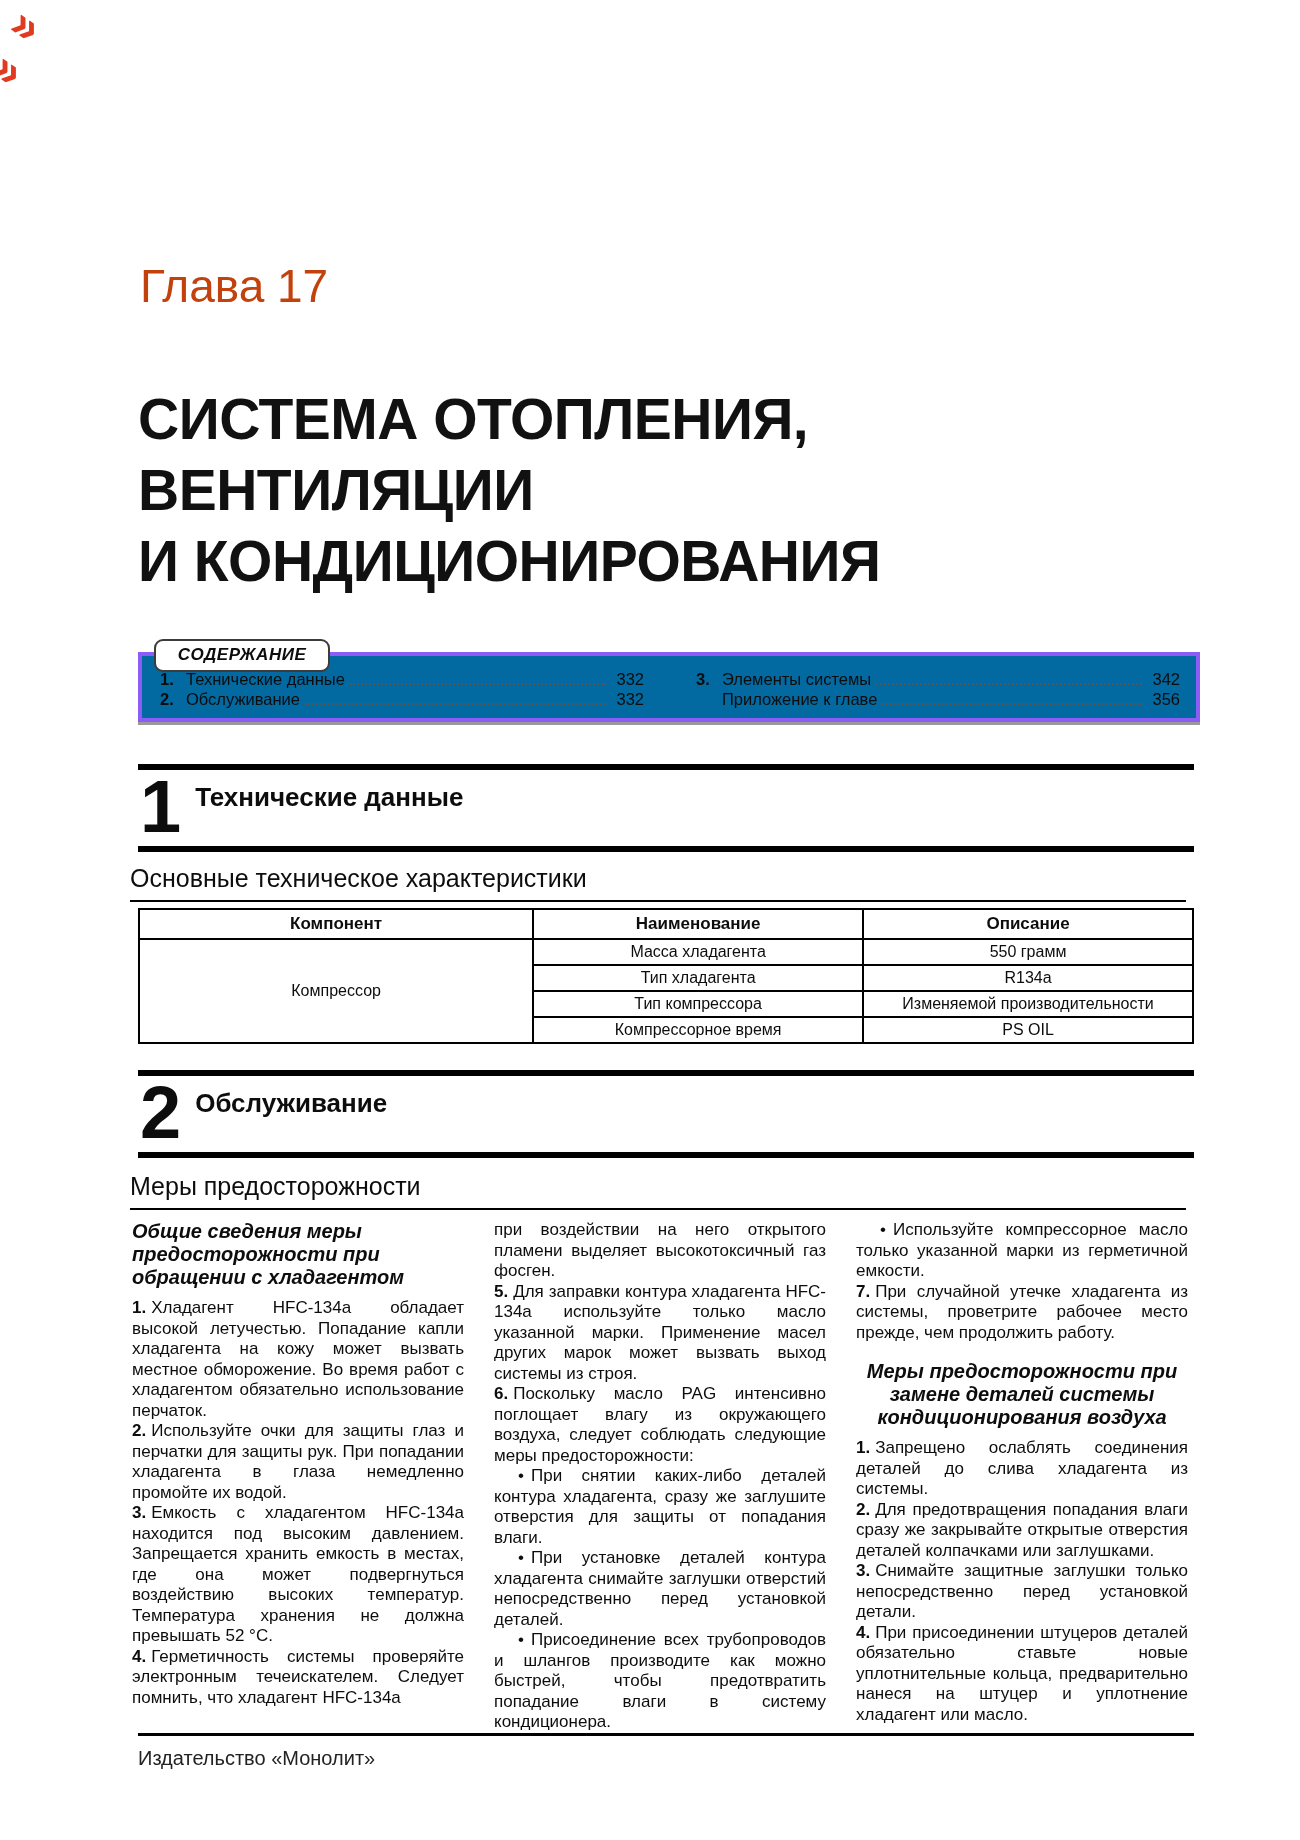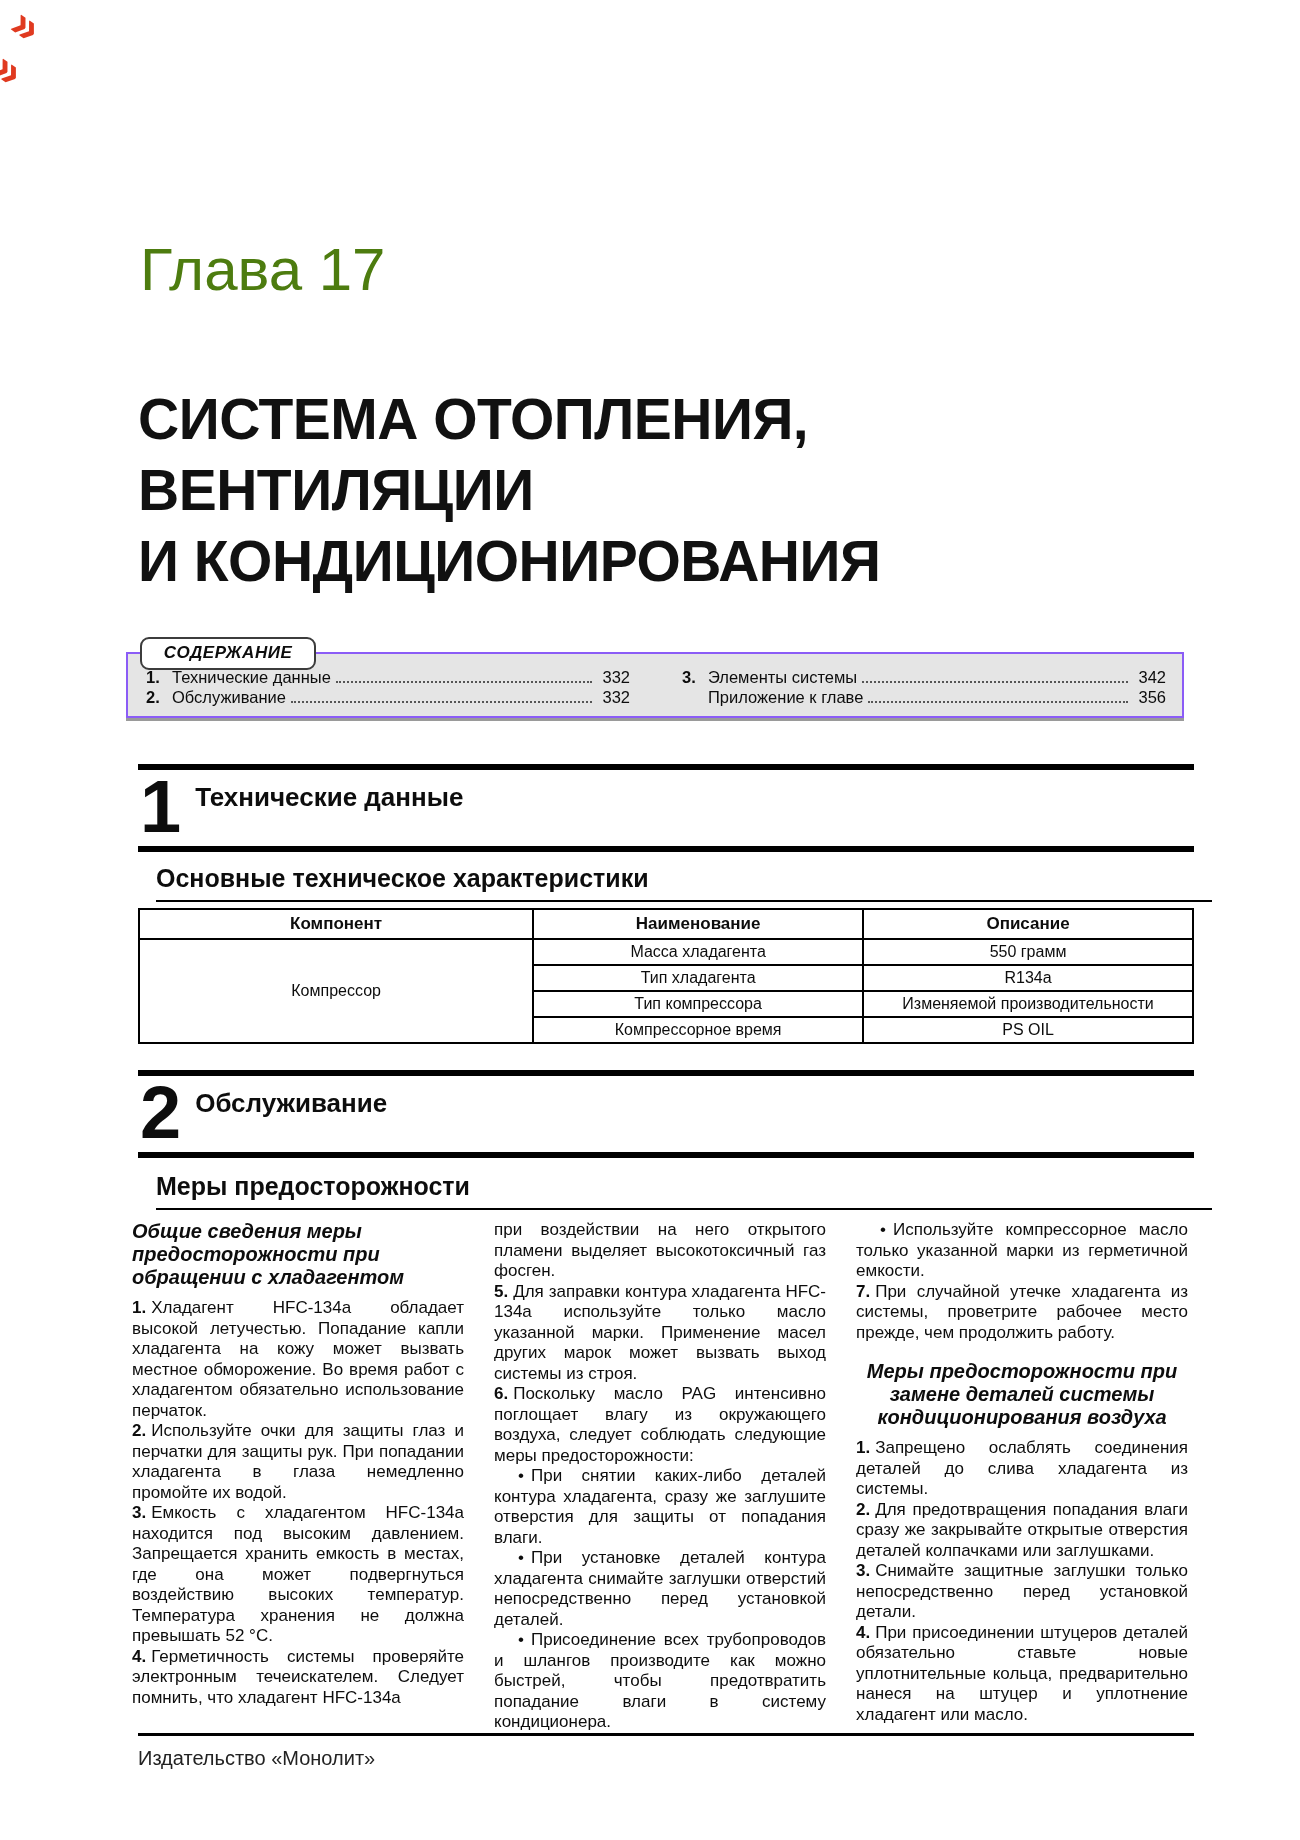--- a/index.html
+++ b/index.html
@@ -5,50 +5,50 @@
   html,body{margin:0;padding:0;background:#ffffff;}
   .page{position:relative;width:1300px;height:1840px;background:#fff;overflow:hidden;
         font-family:"Liberation Sans", sans-serif;color:#0d0d0d;}
 
   
   .corner{position:absolute;top:0;left:0;width:80px;height:120px;}
   .mark{position:absolute;font-weight:bold;font-size:46px;line-height:1;transform:rotate(35deg);}
   .m1{left:14px;top:2px;}
   .m2{left:-4px;top:46px;}
 
-  .chapter{position:absolute;top:244px;left:140px;font-size:60px;line-height:52px;
-           font-weight:400;color:#4d7c0f;}
+  .chapter{position:absolute;top:260px;left:140px;font-size:46px;line-height:52px;
+           font-weight:400;color:#c2410c;}
 
   .main-title{position:absolute;top:384px;left:138px;width:1060px;
               font-size:57px;line-height:71px;font-weight:bold;letter-spacing:-0.5px;color:#111;}
 
   
-  .toc-box{position:absolute;top:652px;left:126px;width:1054px;height:62px;
-           border:2px solid #8b5cf6;box-shadow:0 3px 0 #9a9a9a;background:#e5e5e5;}
+  .toc-box{position:absolute;top:652px;left:138px;width:1054px;height:62px;
+           border:4px solid #8b5cf6;box-shadow:0 3px 0 #9a9a9a;background:#0369a1;}
   .toc-tab{position:absolute;top:-17px;left:12px;width:172px;height:29px;background:#fff;
            border:2px solid #3c3c3c;border-radius:9px;font-style:italic;font-weight:bold;
            font-size:17px;text-align:center;line-height:27px;letter-spacing:0.5px;}
   .toc-cols{display:flex;gap:52px;padding:13px 16px 0 18px;}
   .toc-col{flex:1;min-width:0;}
   .toc-row{display:flex;align-items:baseline;font-size:16.5px;line-height:20px;}
   .toc-num{font-weight:bold;width:26px;flex:none;}
   .toc-label{flex:none;padding-right:3px;white-space:nowrap;}
   .toc-dots{flex:1;border-bottom:2px dotted #555;height:13px;margin:0 2px;}
   .toc-page{flex:none;width:36px;text-align:right;}
 
   
   .section-hdr{position:absolute;left:138px;width:1056px;
                border-top:6px solid #000;border-bottom:6px solid #000;}
   #section-1{top:764px;}
   #section-2{top:1070px;}
   .sec-inner{display:flex;padding:7px 0 9px 2px;}
   .sec-num{font-size:74px;font-weight:bold;line-height:60px;letter-spacing:-2px;}
   .sec-title{font-size:26px;font-weight:bold;padding:5px 0 0 16px;}
 
-  .sub-heading{position:absolute;left:156px;width:1056px;font-size:25px;font-weight:bold;
+  .sub-heading{position:absolute;left:130px;width:1056px;font-size:25px;font-weight:normal;
                border-bottom:2.5px solid #000;padding-bottom:7px;}
   #specs-heading{top:864px;}
   #service-heading{top:1172px;}
 
   
   .table-wrap{position:absolute;top:908px;left:138px;width:1056px;}
   table{width:100%;border-collapse:collapse;}
   th,td{border:2px solid #000;text-align:center;vertical-align:middle;padding:1px 4px;}
   th{font-size:17px;font-weight:bold;height:26px;}
   td{font-size:16px;height:22px;}

